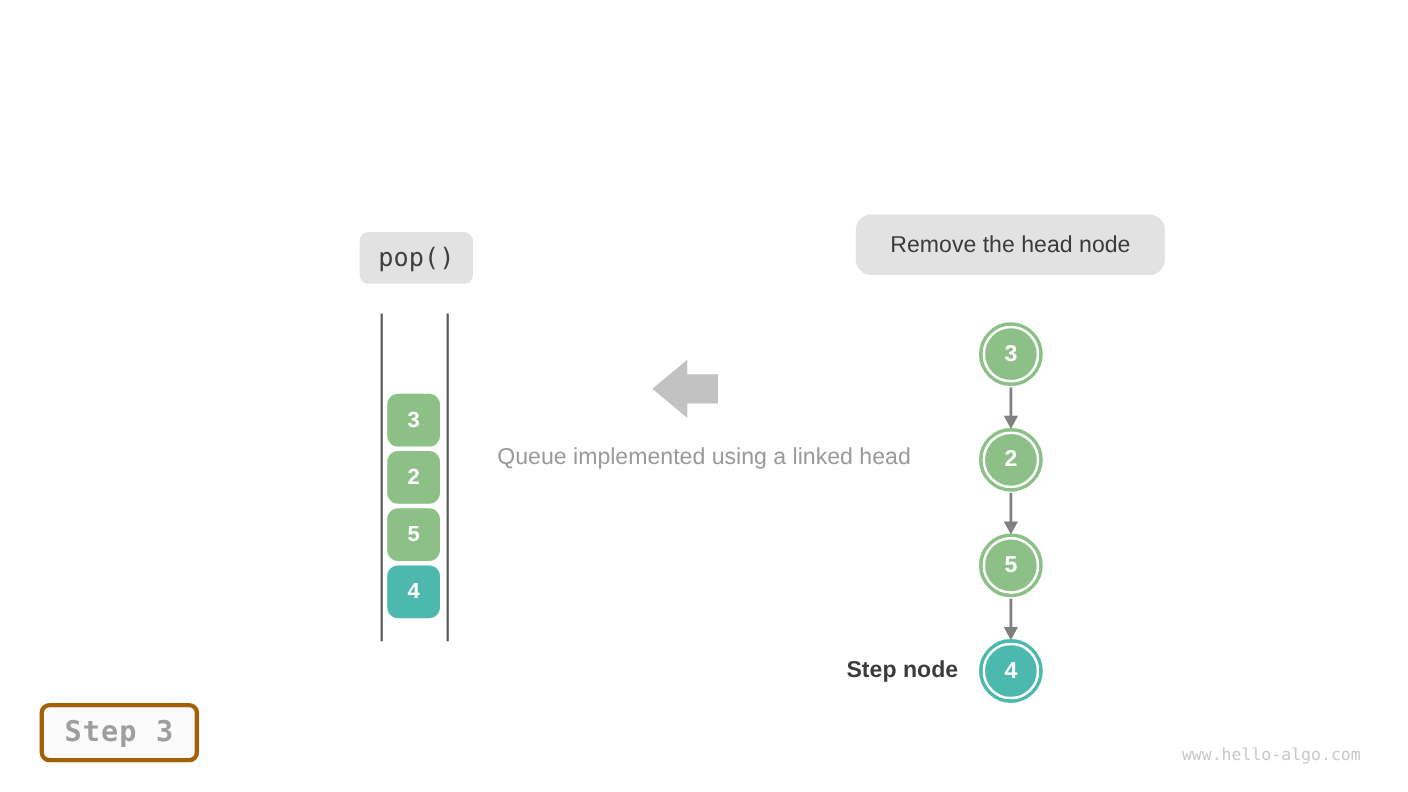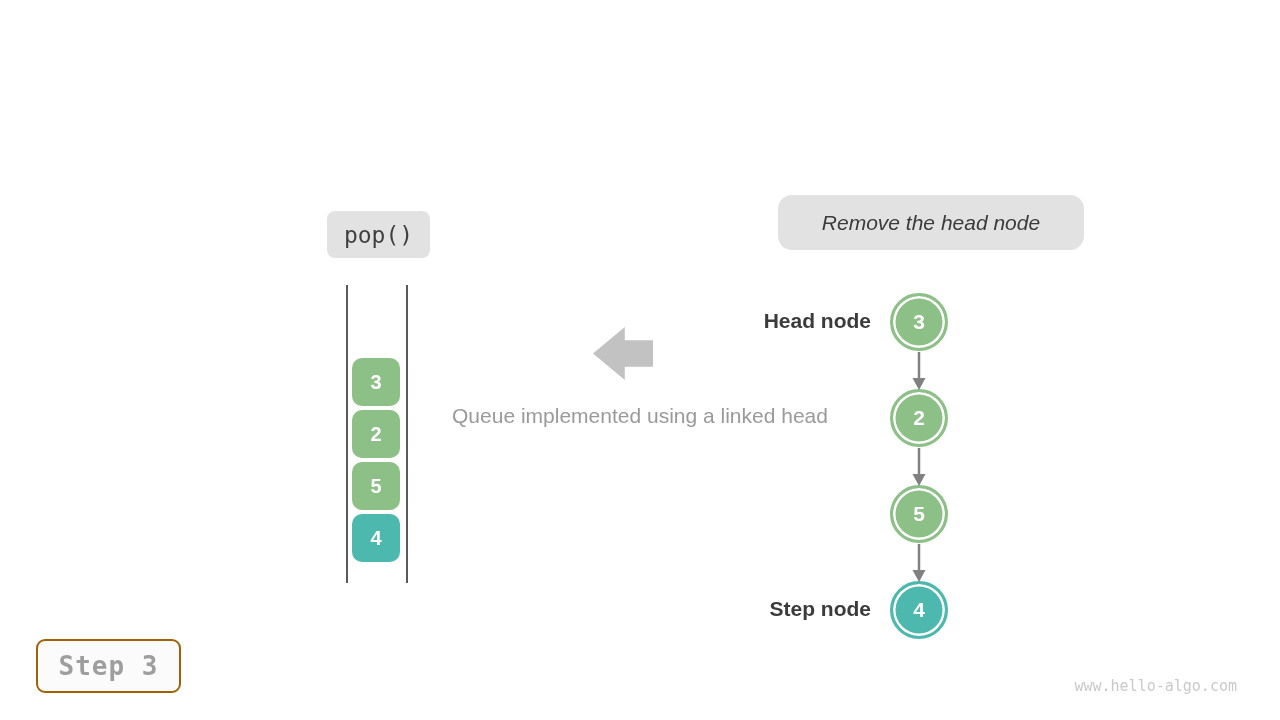--- a/index.html
+++ b/index.html
@@ -14,22 +14,22 @@
     position:absolute; display:flex; align-items:center; justify-content:center;
     background:#e2e2e2; color:#3b3b3b;
   }
   .pop-badge {
     left:327px; top:211px; width:103px; height:47px;
     border-radius:8px;
     font-family:"DejaVu Sans Mono", monospace;
     font-size:23px; color:#3f3f3f;
   }
   .annotation-badge {
-    left:778px; top:195px; width:306px; height:55px;
-    border-radius:14px; font-size:21px;font-style:italic;
+    left:778px; top:195px; width:281px; height:55px;
+    border-radius:14px; font-size:21px;
   }
 
   
   .stack-line {
     position:absolute; top:285px; width:2px; height:298px; background:#5a5a5a;
   }
   .stack-line.left  { left:346px; }
   .stack-line.right { left:406px; }
   .stack-box {
     position:absolute; left:352px; width:48px; height:48px;
@@ -70,21 +70,21 @@
   .node-label {
     position:absolute; width:160px; text-align:right;
     font-size:21px; font-weight:bold; color:#3b3b3b;
   }
   .head-label { left:711px; top:309px; }
   .tail-label { left:711px; top:597px; }
 
   
   .step-box {
     position:absolute; left:36px; top:639px; width:145px; height:54px;
-    box-sizing:border-box; border:2px solid #a16207; border-radius:9px;
+    box-sizing:border-box; border:4px solid #a16207; border-radius:9px;
     background:#fbfbfb;
     display:flex; align-items:center; justify-content:center;
     font-family:"DejaVu Sans Mono", monospace;
     font-size:26px; font-weight:bold; color:#9e9e9e; letter-spacing:1px;text-align:center;
   }
 
   
   .watermark {
     position:absolute; right:43px; top:677px;
     font-family:"DejaVu Sans Mono", monospace;
@@ -105,21 +105,20 @@
 
   <div class="stack-box" style="top:358px" data-color="green">3</div>
   <div class="stack-box" style="top:410px" data-color="green">2</div>
   <div class="stack-box" style="top:462px" data-color="green">5</div>
   <div class="stack-box" style="top:514px" data-color="teal">4</div>
 
   <div class="big-arrow"></div>
 
   <div class="caption">Queue implemented using a linked head</div>
 
-  <div class="node-label head-label">Head node</div>
   <div class="node-label tail-label">Step node</div>
 
   <div class="node" style="top:293px" data-color="green">3</div>
   <div class="node" style="top:389px" data-color="green">2</div>
   <div class="node" style="top:485px" data-color="green">5</div>
   <div class="node" style="top:581px" data-color="teal">4</div>
 
   <div class="connector" style="top:352px">
     <svg width="20" height="38" viewBox="0 0 20 38">
       <line x1="10" y1="0" x2="10" y2="29" stroke="#808080" stroke-width="2.5"></line>

